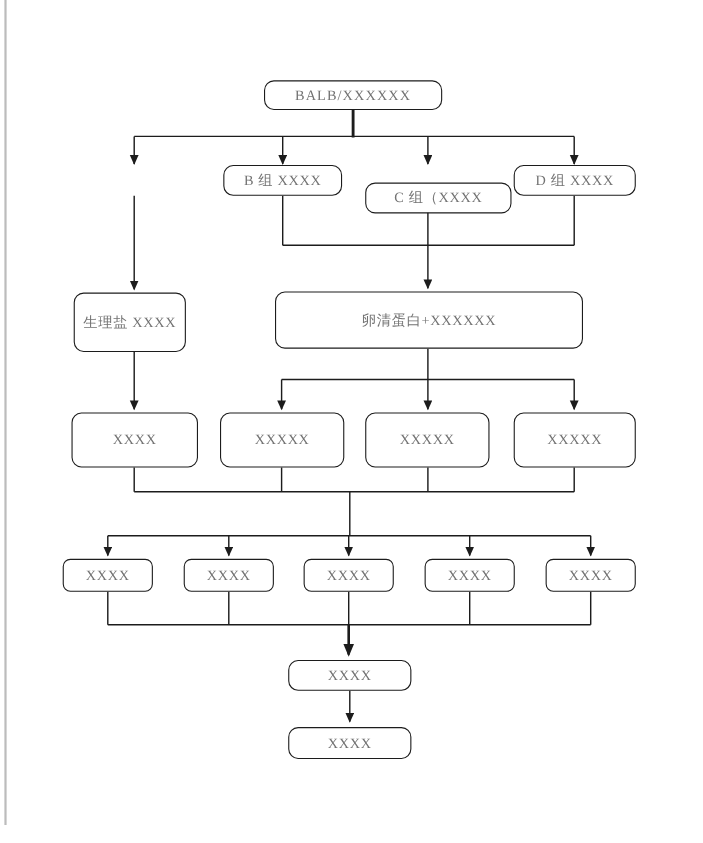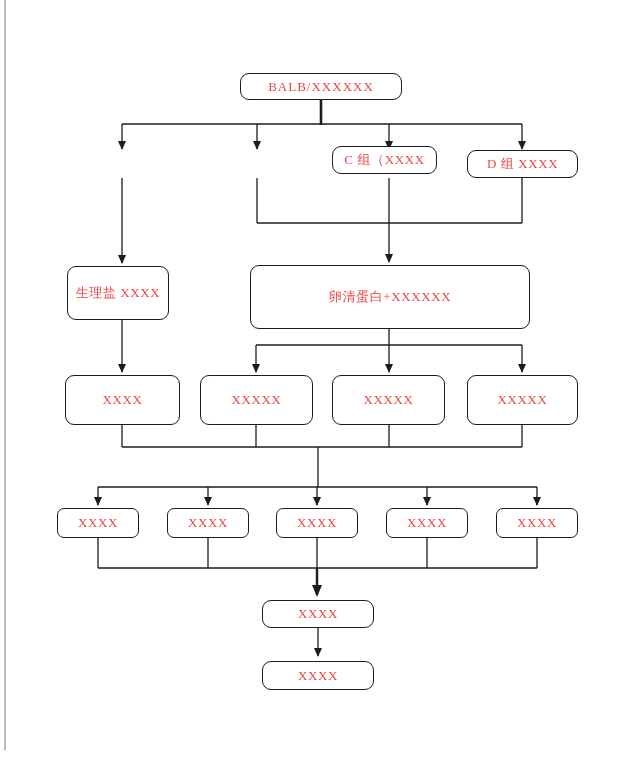--- a/index.html
+++ b/index.html
@@ -2,21 +2,21 @@
 <html><head>
 <meta charset="utf-8">
 <style>
   html,body{margin:0;padding:0;background:#ffffff;}
   .page{
     position:relative;
     width:639px;height:766px;
     background:#ffffff;
     overflow:hidden;
     font-family:"Liberation Serif","DejaVu Serif",serif;
-    color:#ef4444;
+    color:#737373;
   }
   .page-edge{
     position:absolute;left:4px;top:0;width:2px;height:750px;
     background:#bcbcbc;
   }
   svg.wires{position:absolute;left:0;top:0;z-index:1;}
   .node{
     position:absolute;z-index:2;
     box-sizing:border-box;
     background:#ffffff;
@@ -90,25 +90,26 @@
       <line x1="537" y1="538" x2="537" y2="568"></line>
       <line x1="98" y1="568" x2="537" y2="568"></line>
       <line x1="317" y1="568" x2="317" y2="595" stroke-width="2.4" marker-end="url(#arrBig)"></line>
 
       <line x1="318" y1="628" x2="318" y2="656" marker-end="url(#arr)"></line>
     </g>
   </svg>
 
   <div class="node root" style="left:240px;top:73px;width:162px;height:27px">BALB/XXXXXX</div>
 
-  <div class="node" style="left:332px;top:146px;width:105px;height:28px">C 组（XXXX</div>
+  <div class="node" style="left:203px;top:150px;width:108px;height:28px">B 组 XXXX</div>
+  <div class="node" style="left:332px;top:166px;width:133px;height:28px">C 组（XXXX</div>
   <div class="node" style="left:467px;top:150px;width:111px;height:28px">D 组 XXXX</div>
 
   <div class="node" style="left:67px;top:266px;width:102px;height:54px">生理盐 XXXX</div>
-  <div class="node" style="left:250px;top:265px;width:280px;height:64px">卵清蛋白+XXXXXX</div>
+  <div class="node" style="left:250px;top:265px;width:280px;height:52px">卵清蛋白+XXXXXX</div>
 
   <div class="node" style="left:65px;top:375px;width:115px;height:50px">XXXX</div>
   <div class="node" style="left:200px;top:375px;width:113px;height:50px">XXXXX</div>
   <div class="node" style="left:332px;top:375px;width:113px;height:50px">XXXXX</div>
   <div class="node" style="left:467px;top:375px;width:111px;height:50px">XXXXX</div>
 
   <div class="node small" style="left:57px;top:508px;width:82px;height:30px">XXXX</div>
   <div class="node small" style="left:167px;top:508px;width:82px;height:30px">XXXX</div>
   <div class="node small" style="left:276px;top:508px;width:82px;height:30px">XXXX</div>
   <div class="node small" style="left:386px;top:508px;width:82px;height:30px">XXXX</div>

